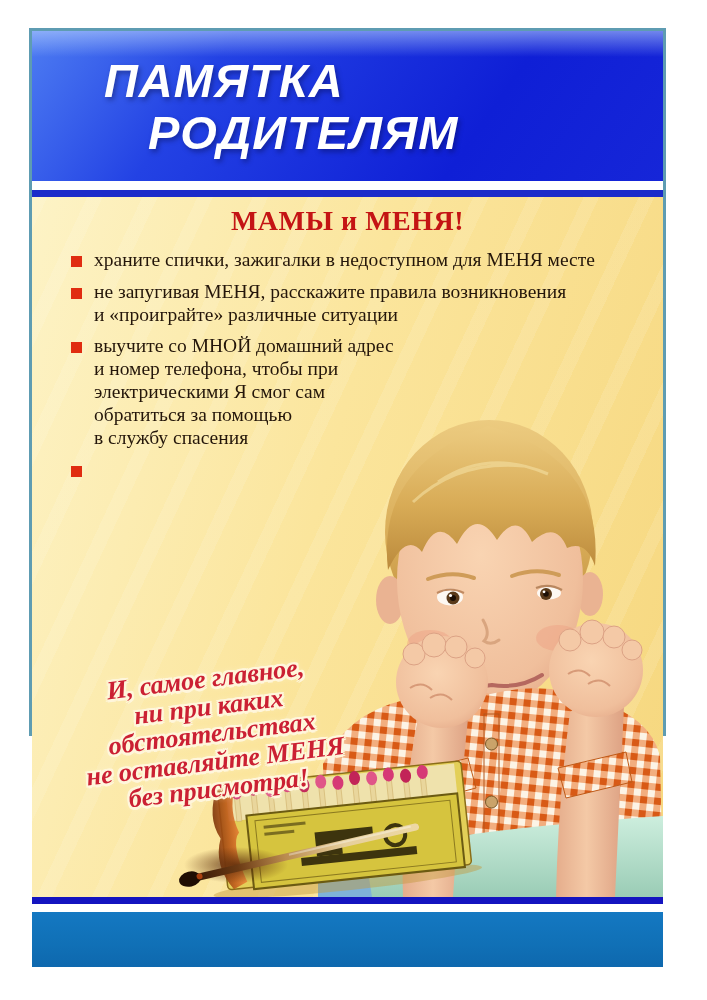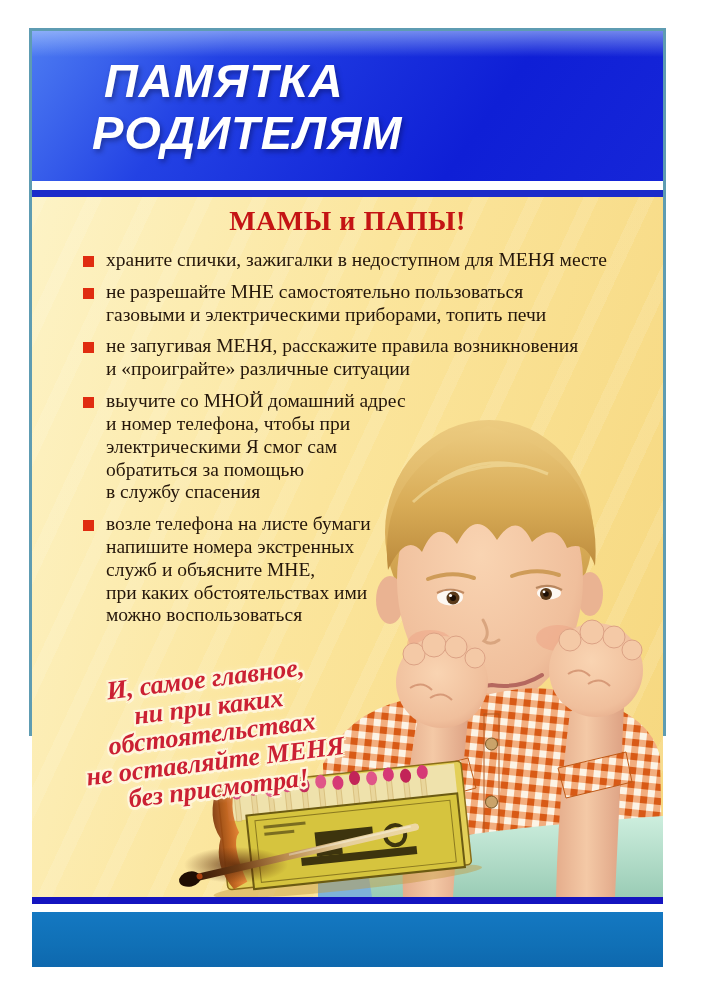--- a/index.html
+++ b/index.html
@@ -11,38 +11,38 @@
   
   .header{height:150px;position:relative;overflow:hidden;
           background:linear-gradient(125deg,#4d7cf2 0%,#2342e4 28%,#0f1fd6 70%,#1626d8 100%);}
   .header::before{content:"";position:absolute;left:0;top:0;right:0;height:26px;
           background:linear-gradient(180deg,rgba(190,215,255,.55),rgba(190,215,255,0));}
   .title{position:absolute;left:0;top:24px;width:100%;color:#fff;
          font-family:"Liberation Sans",sans-serif;font-weight:bold;font-style:italic;
          font-size:47px;line-height:1.1;letter-spacing:1px;
          text-shadow:2px 3px 5px rgba(0,0,40,.35);}
   .title .l1{display:block;padding-left:72px;}
-  .title .l2{display:block;padding-left:60px;}
+  .title .l2{display:block;padding-left:116px;}
 
   
   .stripe-a{height:9px;background:#ffffff;}
   .stripe-b{height:7px;background:#1c2bca;}
   .stripe-c{height:7px;background:#1414c0;}
   .stripe-d{height:8px;background:#ffffff;}
 
   
   .pbody{height:700px;position:relative;overflow:hidden;
          background:linear-gradient(105deg,#fdf3c6 0%,#fbe59c 45%,#f6d77e 100%);}
   .pbody::before{content:"";position:absolute;inset:0;pointer-events:none;
          background:repeating-linear-gradient(115deg,rgba(255,255,255,.20) 0 14px,rgba(255,255,255,0) 14px 50px);
          opacity:.55;}
   .parents-heading{position:relative;z-index:2;margin:8px 0 0 0;text-align:center;
          color:#c41414;font-weight:bold;font-size:28px;letter-spacing:.5px;}
 
-  ul.tips{position:relative;z-index:2;list-style:none;margin:12px 0 0 12px;padding:0 6px 0 39px;}
+  ul.tips{position:relative;z-index:2;list-style:none;margin:12px 0 0 0;padding:0 6px 0 39px;}
   ul.tips li{display:flex;align-items:flex-start;margin-bottom:9px;}
   .marker{flex:none;width:11px;height:11px;background:#e02c10;margin:7px 12px 0 0;}
   .tip-text{white-space:pre-line;font-size:19.5px;line-height:1.17;color:#24160a;}
 
   .emphasis{position:absolute;z-index:4;left:26px;top:468px;width:308px;text-align:center;
          transform:rotate(-7deg);font-weight:bold;font-style:italic;font-size:26px;line-height:1.06;
          color:#cb2033;white-space:pre-line;
          text-shadow:-2px -2px 0 #fff6dc,2px -2px 0 #fff6dc,-2px 2px 0 #fff6dc,2px 2px 0 #fff6dc,
                      -2px 0 0 #fff6dc,2px 0 0 #fff6dc,0 -2px 0 #fff6dc,0 3px 0 #fff6dc,0 0 7px #fff6dc;}
 
@@ -233,58 +233,48 @@
       </g>
       <ellipse cx="72" cy="108" rx="52" ry="18" fill="url(#scorchG)"></ellipse>
       <g transform="rotate(-13 150 95)">
         <rect x="20" y="90" width="238" height="7" rx="3.5" fill="url(#matchG)"></rect>
         <rect x="125" y="91" width="125" height="2" fill="#fff" opacity=".35"></rect>
         <ellipse cx="23" cy="93.5" rx="11" ry="7.5" fill="#1f0d03"></ellipse>
         <circle cx="33" cy="93" r="3" fill="#c84a10" opacity=".8"></circle>
       </g>
     </svg>
 
-    <div class="parents-heading">МАМЫ и ПАПЫ!</div>
+    <div class="parents-heading">МАМЫ и МЕНЯ!</div>
 
     <ul class="tips">
 
         <li>
           <span class="marker"></span>
           <span class="tip-text">храните спички, зажигалки в недоступном для МЕНЯ месте</span>
         </li>
 
-        <li>
-          <span class="marker"></span>
-          <span class="tip-text">не разрешайте МНЕ самостоятельно пользоваться
-газовыми и электрическими приборами, топить печи</span>
-        </li>
 
 
         <li>
           <span class="marker"></span>
           <span class="tip-text">не запугивая МЕНЯ, расскажите правила возникновения
 и «проиграйте» различные ситуации</span>
         </li>
 
         <li>
           <span class="marker"></span>
           <span class="tip-text">выучите со МНОЙ домашний адрес
 и номер телефона, чтобы при
 электрическими Я смог сам
 обратиться за помощью
 в службу спасения</span>
         </li>
 
         <li>
           <span class="marker"></span>
-          <span class="tip-text">возле телефона на листе бумаги
-напишите номера экстренных
-служб и объясните МНЕ,
-при каких обстоятельствах ими
-можно воспользоваться</span>
         </li>
       </ul>
 
     <div class="emphasis">И, самое главное,
 ни при каких
 обстоятельствах
 не оставляйте МЕНЯ
 без присмотра!</div>
   </div>
 

